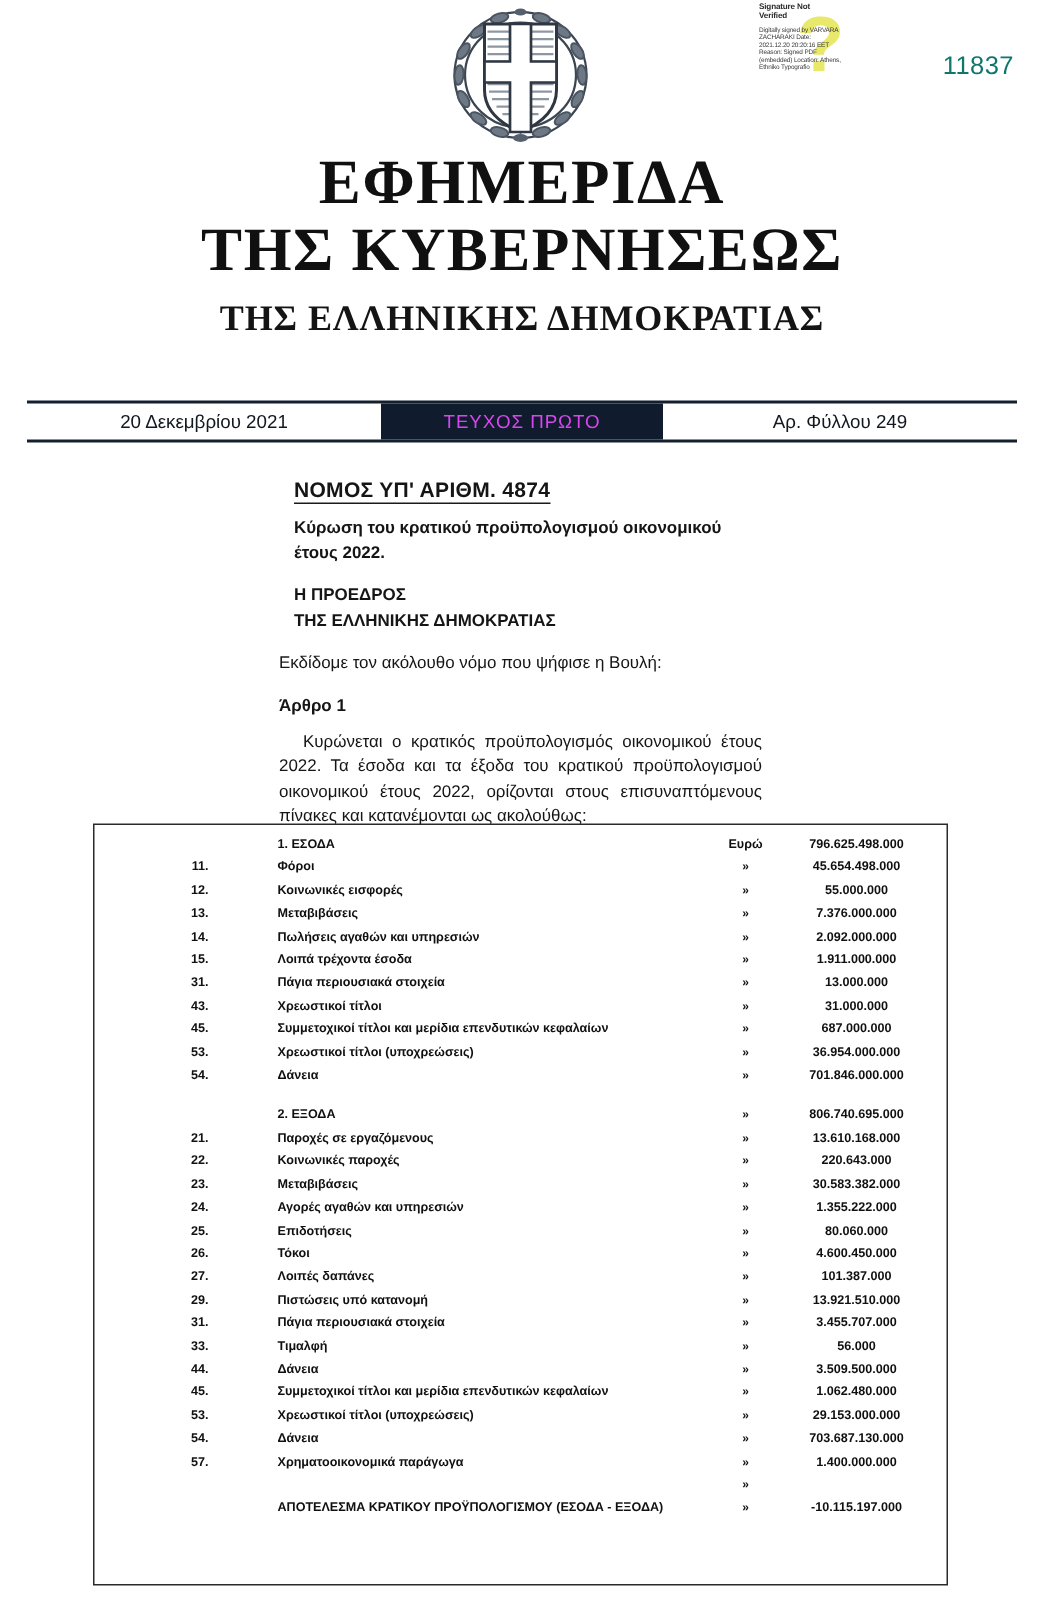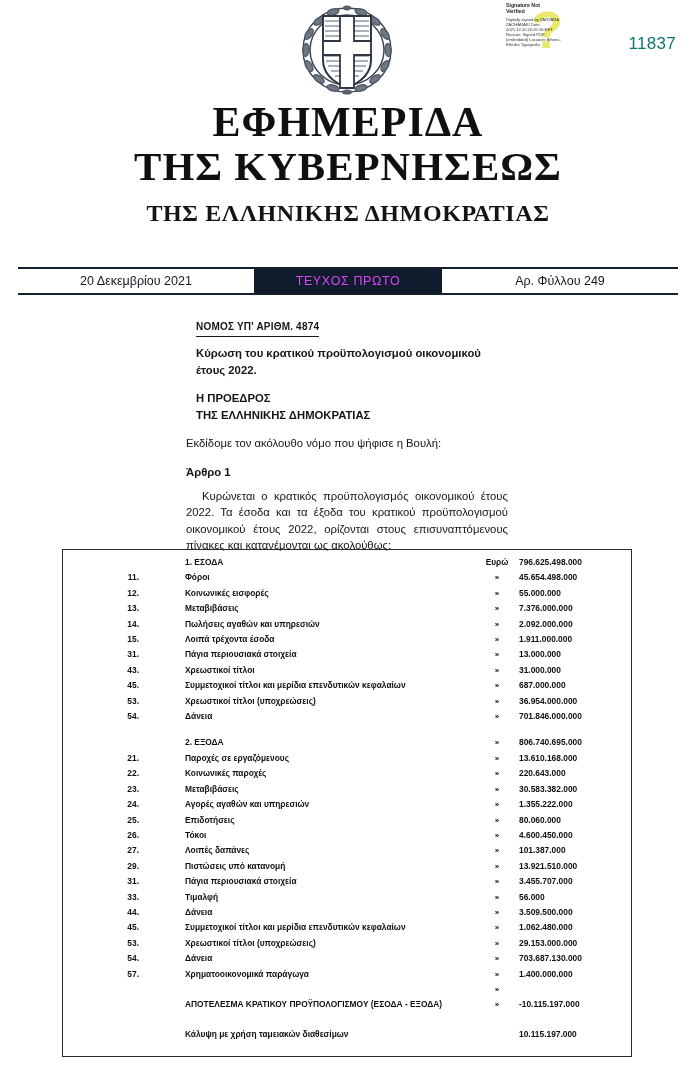--- a/index.html
+++ b/index.html
@@ -140,21 +140,21 @@
     position: absolute;
     left: 186px;
     top: 318px;
     width: 322px;
     font-size: 11.3px;
     line-height: 16.4px;
     color: #151515;
   }
   .law-no {
     font-weight: bold;
-    font-size: 10px;
+    font-size: 14px;
     letter-spacing: 0.2px;
     display: inline-block;
     border-bottom: 1.4px solid #1a1a1a;
     padding-bottom: 1px;
     margin-left: 10px;
   }
   .law-title {
     font-weight: bold;
     margin-top: 8px;
     margin-left: 10px;
@@ -199,21 +199,21 @@
     padding: 0;
     vertical-align: baseline;
     line-height: 15.4px;
     font-weight: bold;
     white-space: nowrap;
   }
   td.c-code   { width: 68px; text-align: right; padding-right: 6px; }
   td.c-pad    { width: 46px; }
   td.c-label  { width: auto; }
   td.c-unit   { width: 44px; text-align: center; }
-  td.c-amount { width: 104px; text-align: left; }
+  td.c-amount { width: 104px; text-align: center; }
 
   tr.section td { font-weight: bold; }
   tr.spacer td { height: 11px; line-height: 11px; }
   tr.spacer-sm td { height: 7px; line-height: 7px; }
   .unit-head { font-weight: bold; }
   .ditto { font-weight: bold; font-size: 8px; }
   tr.result td { font-weight: bold; }
   .coverage-label { padding-left: 72px; font-weight: bold; }
 </style>
 </head>
@@ -515,22 +515,15 @@
           <td class="c-label" style="padding-left: 0px;">ΑΠΟΤΕΛΕΣΜΑ ΚΡΑΤΙΚΟΥ ΠΡΟΫΠΟΛΟΓΙΣΜΟΥ (ΕΣΟΔΑ - ΕΞΟΔΑ)</td>
           <td class="c-unit ditto">»</td>
           <td class="c-amount">-10.115.197.000</td>
         </tr>
         <tr class="spacer-sm">
           <td colspan="5"></td>
         </tr>
         <tr class="spacer-sm">
           <td colspan="5"></td>
         </tr>
-        <tr>
-          <td class="c-code" style="width: 0px;"></td>
-          <td class="c-pad" style="width: 0px;"></td>
-          <td class="c-label coverage-label">Κάλυψη με χρήση ταμειακών διαθεσίμων</td>
-          <td class="c-unit"></td>
-          <td class="c-amount">10.115.197.000</td>
-        </tr>
       </tbody>
   </table>
 </div>
 
 </body></html>

